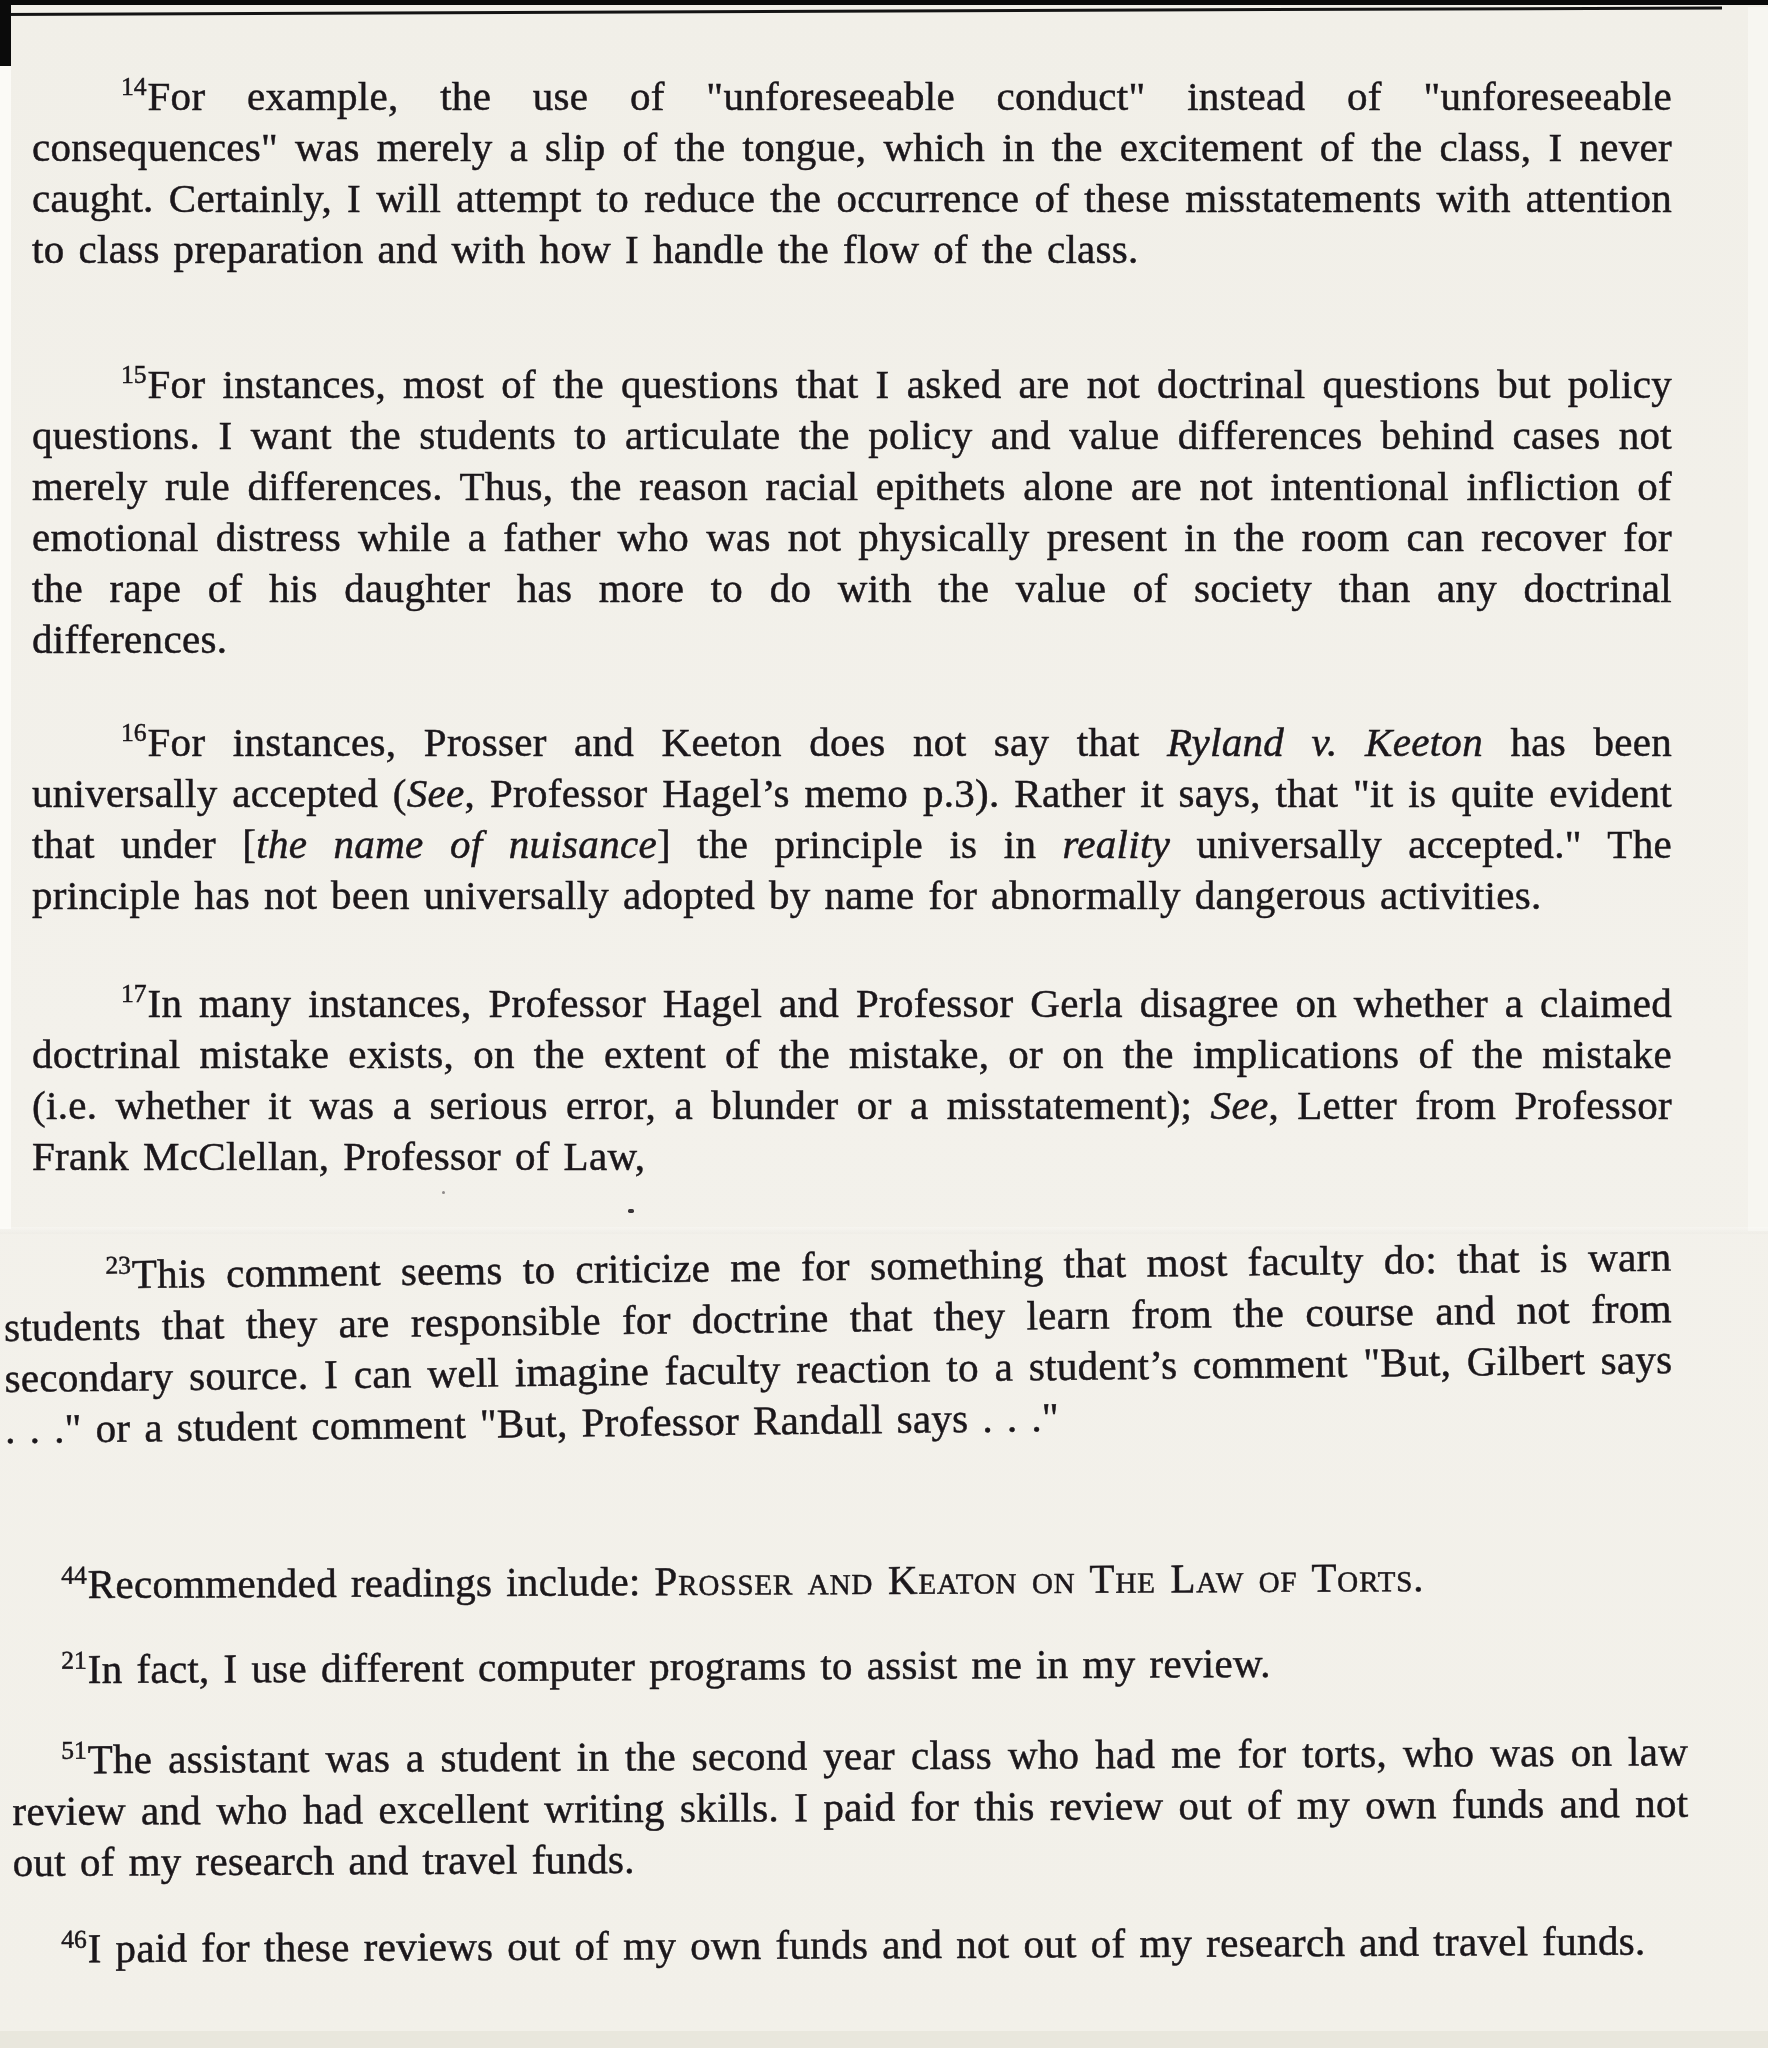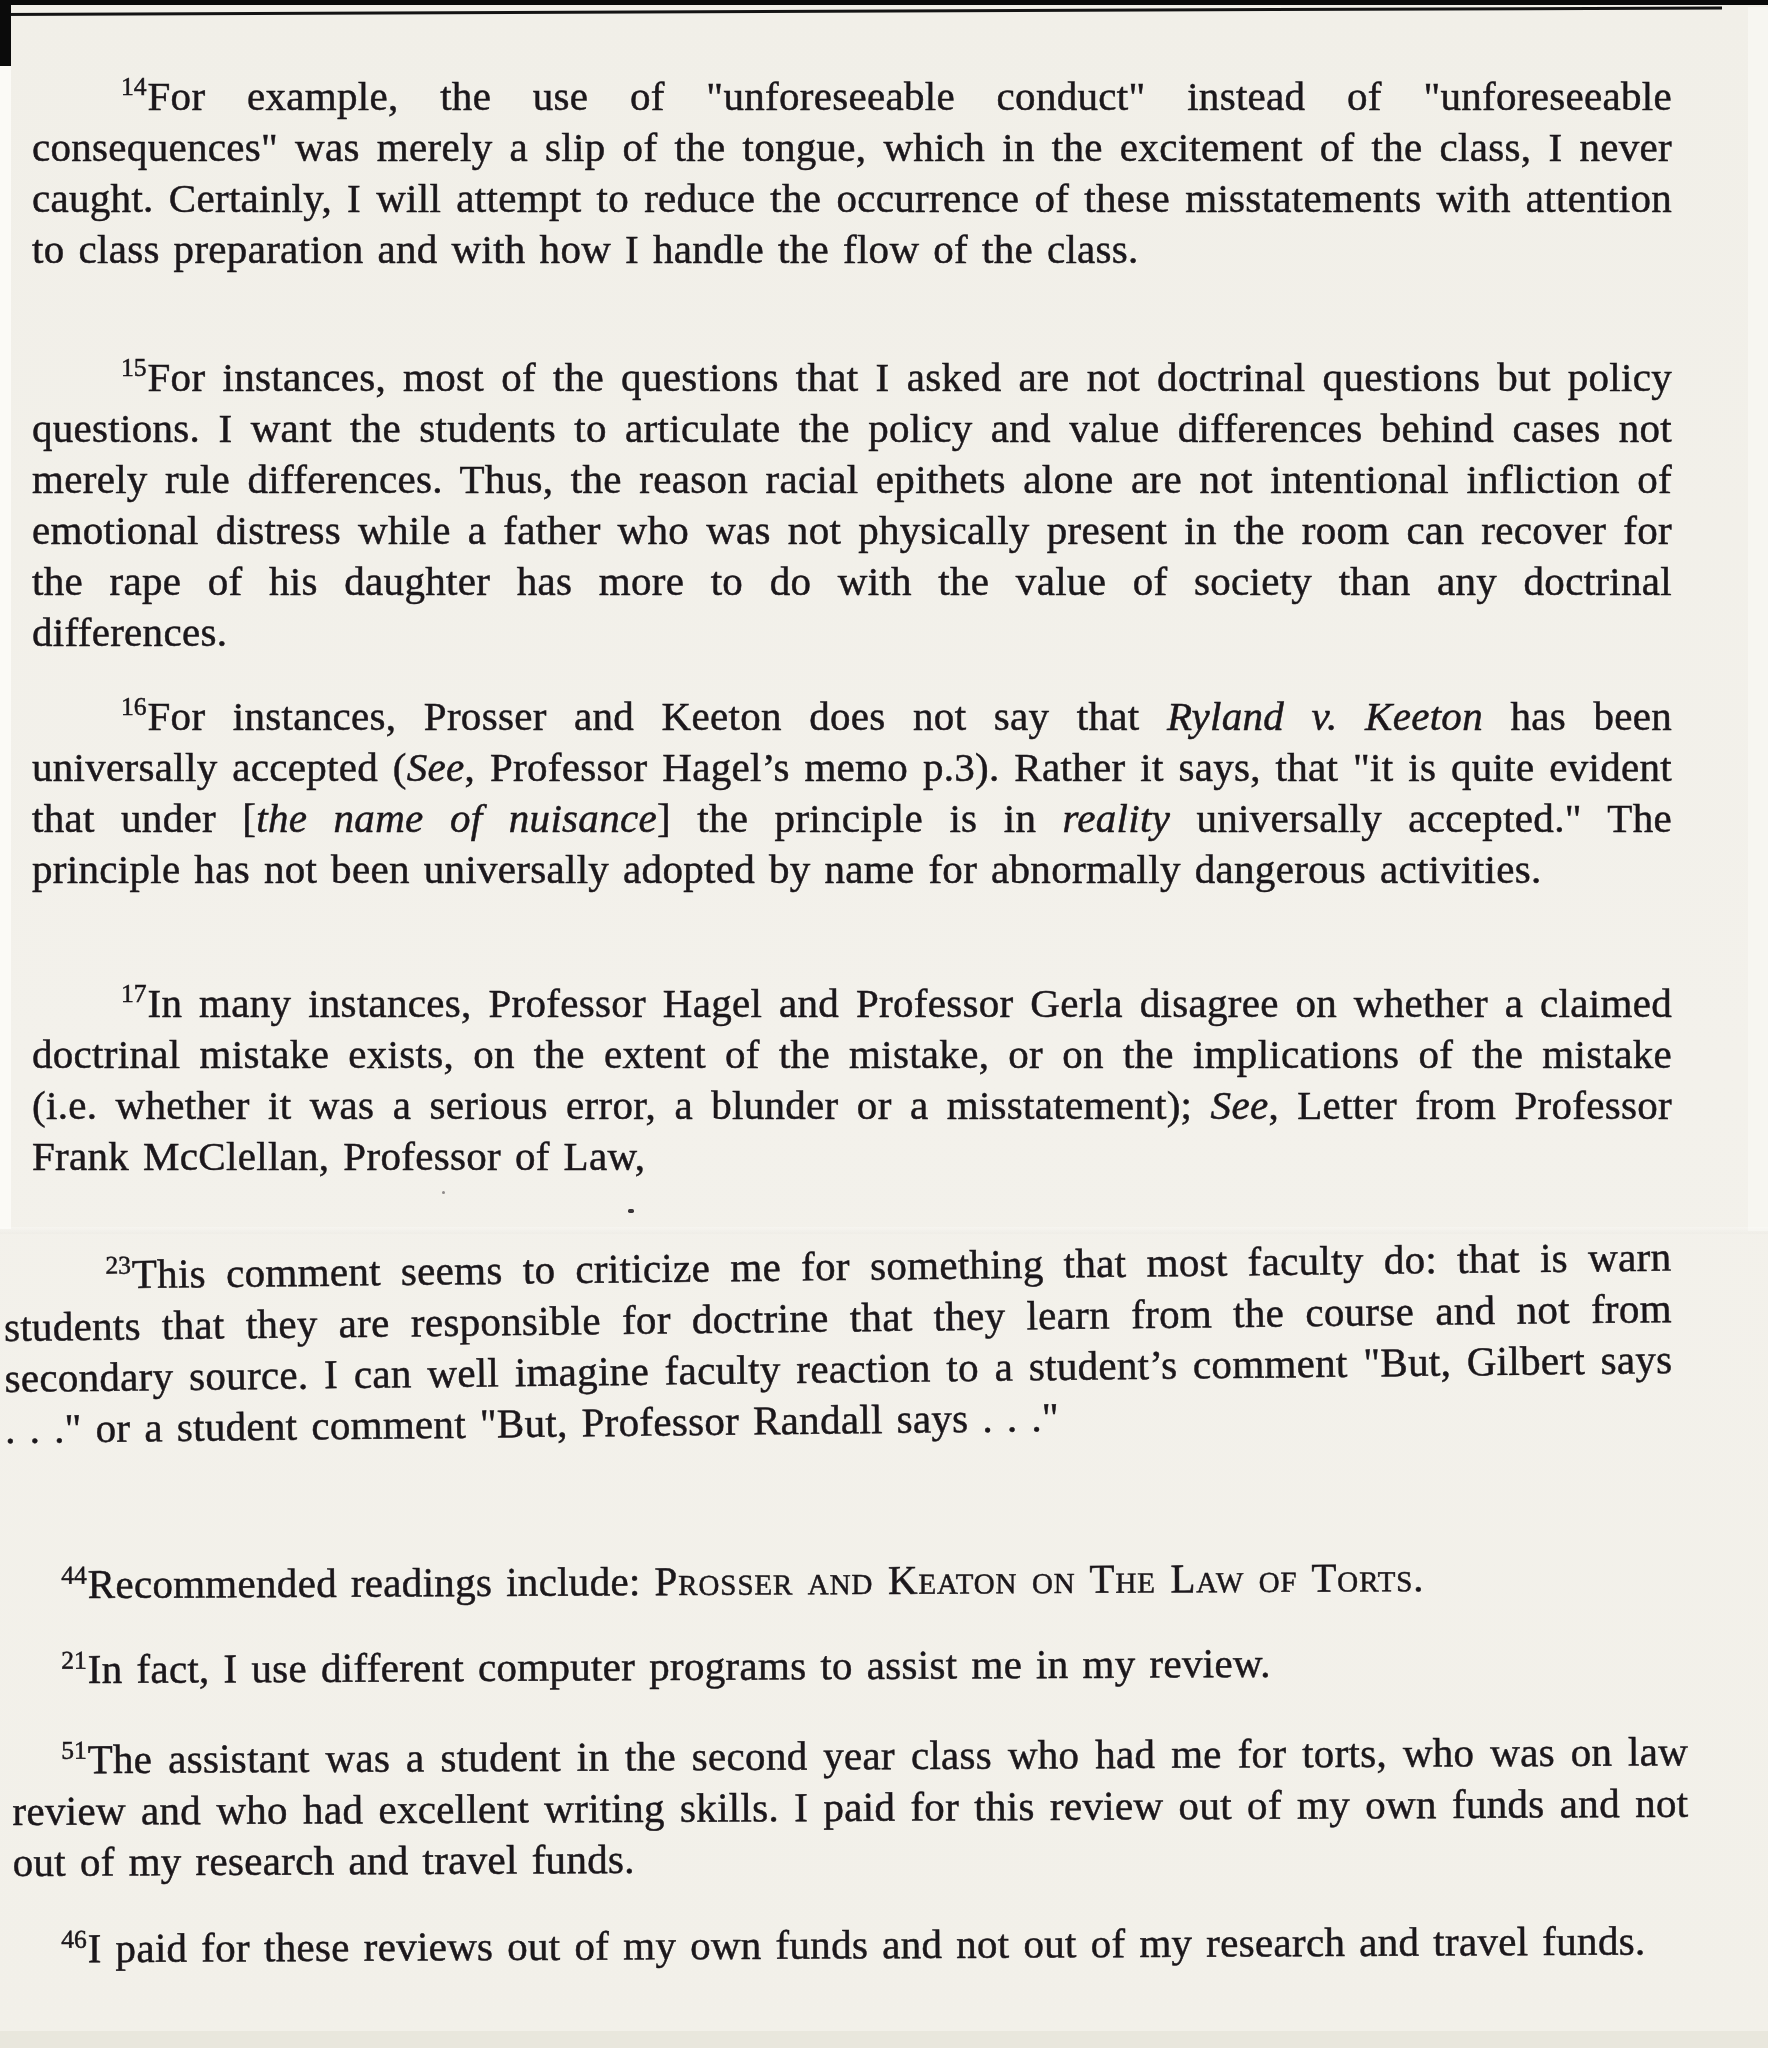--- a/index.html
+++ b/index.html
@@ -39,22 +39,22 @@
     letter-spacing:0.3px;
     word-spacing:3.4px;
     text-align:justify;
     -webkit-text-stroke:0.5px #1b171b;
   }
   .seg-sup       { font-size:25.6px; vertical-align:14.5px; letter-spacing:0; padding-right:0.9px; }
   .seg-italic    { font-style:italic; }
   .seg-smallcaps { font-variant:small-caps; letter-spacing:0.9px; }
 
   #p14 { left:32px;  top:61px;   width:1640px; text-indent:89px; }
-  #p15 { left:32px;  top:342px;  width:1640px; text-indent:89px; }
-  #p16 { left:32px;  top:681px;  width:1640px; text-indent:89px; }
+  #p15 { left:32px;  top:349px;  width:1640px; text-indent:89px; }
+  #p16 { left:32px;  top:707px;  width:1640px; text-indent:89px; }
   #p17 { left:32px;  top:968px; width:1640px; text-indent:89px; }
 
   #p23 { left:3.4px;   top:1241px; width:1668px; text-indent:102px;
          transform:rotate(-0.65deg); transform-origin:0 0; }
 
   #p25 { left:12px;  top:1550px; width:1687px; text-indent:49px;
          transform:rotate(-0.3deg); transform-origin:0 0; }
   #p26 { left:12px;  top:1635px; width:1687px; text-indent:49px;
          transform:rotate(-0.3deg); transform-origin:0 0; }
   #p27 { left:12px;  top:1725px; width:1676px; text-indent:49px;

